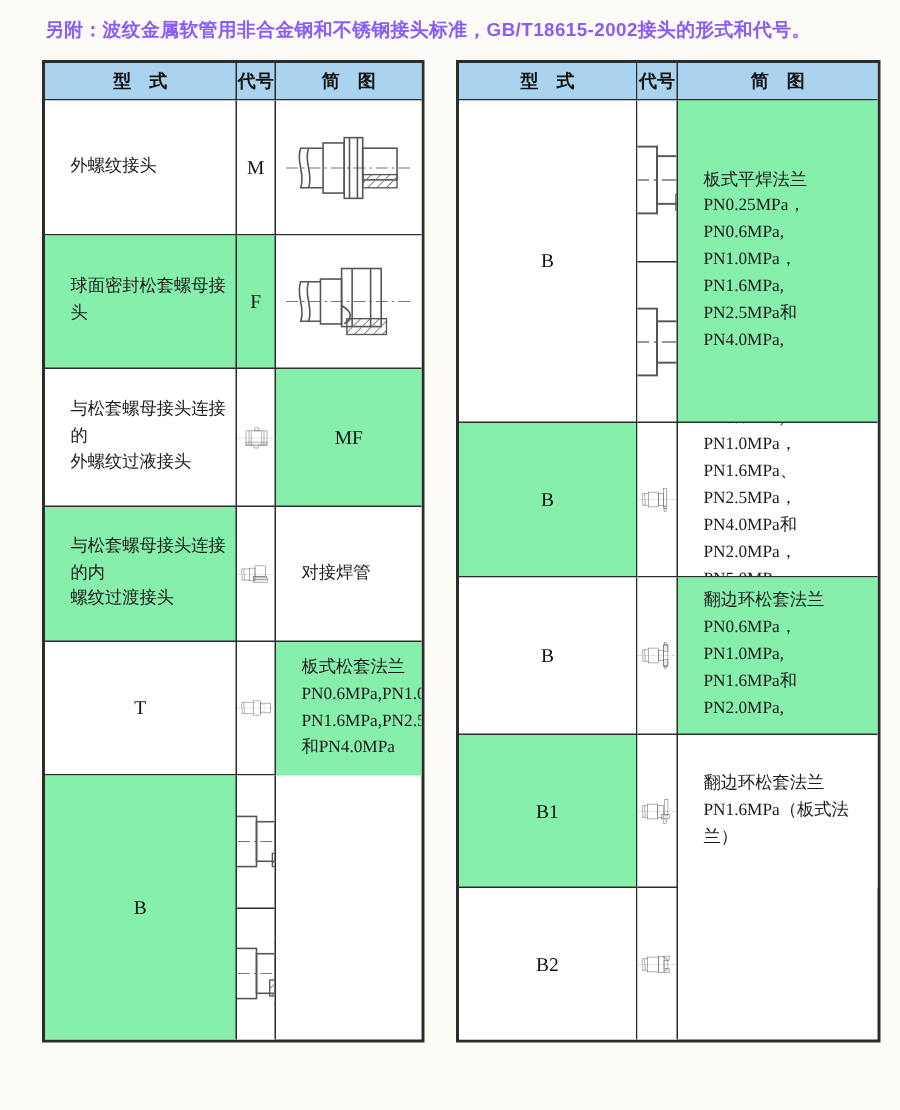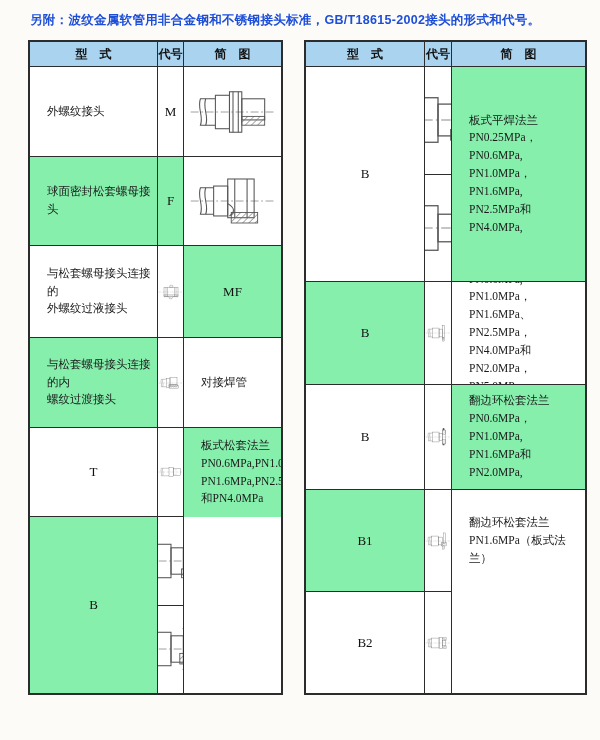--- a/index.html
+++ b/index.html
@@ -1,19 +1,19 @@
 <!DOCTYPE html>
 <html><head>
 <meta charset="utf-8">
 <style>
   html,body{margin:0;padding:0;}
   body{font-family:"Liberation Sans",sans-serif;}
   .page{position:relative;width:600px;height:740px;background:#fcfbf8;overflow:hidden;}
   .title{position:absolute;left:30px;top:12px;width:555px;font-size:12.5px;font-weight:bold;
-         color:#1d4ed8;letter-spacing:0.3px;white-space:pre;}
+         color:#8b5cf6;letter-spacing:0.3px;white-space:pre;}
   .tables{position:absolute;left:28px;top:40px;display:flex;gap:21px;}
   .tbl{display:grid;border:2px solid #2c2c2c;background:#fff;}
   .tbl.left{grid-template-columns:128px 26px 97px;
             grid-template-rows:25px 90px 89px 92px 90px 89px 176px;}
   .tbl.right{grid-template-columns:119px 27px 133px;
              grid-template-rows:25px 215px 103px 105px 102px 101px;}
   .c{border-right:1px solid #2c2c2c;border-bottom:1px solid #2c2c2c;box-sizing:border-box;
      overflow:hidden;background:#fff;}
   .tbl > .c:nth-child(3n){border-right:none;}
   .c.rb{border-bottom:none;}

